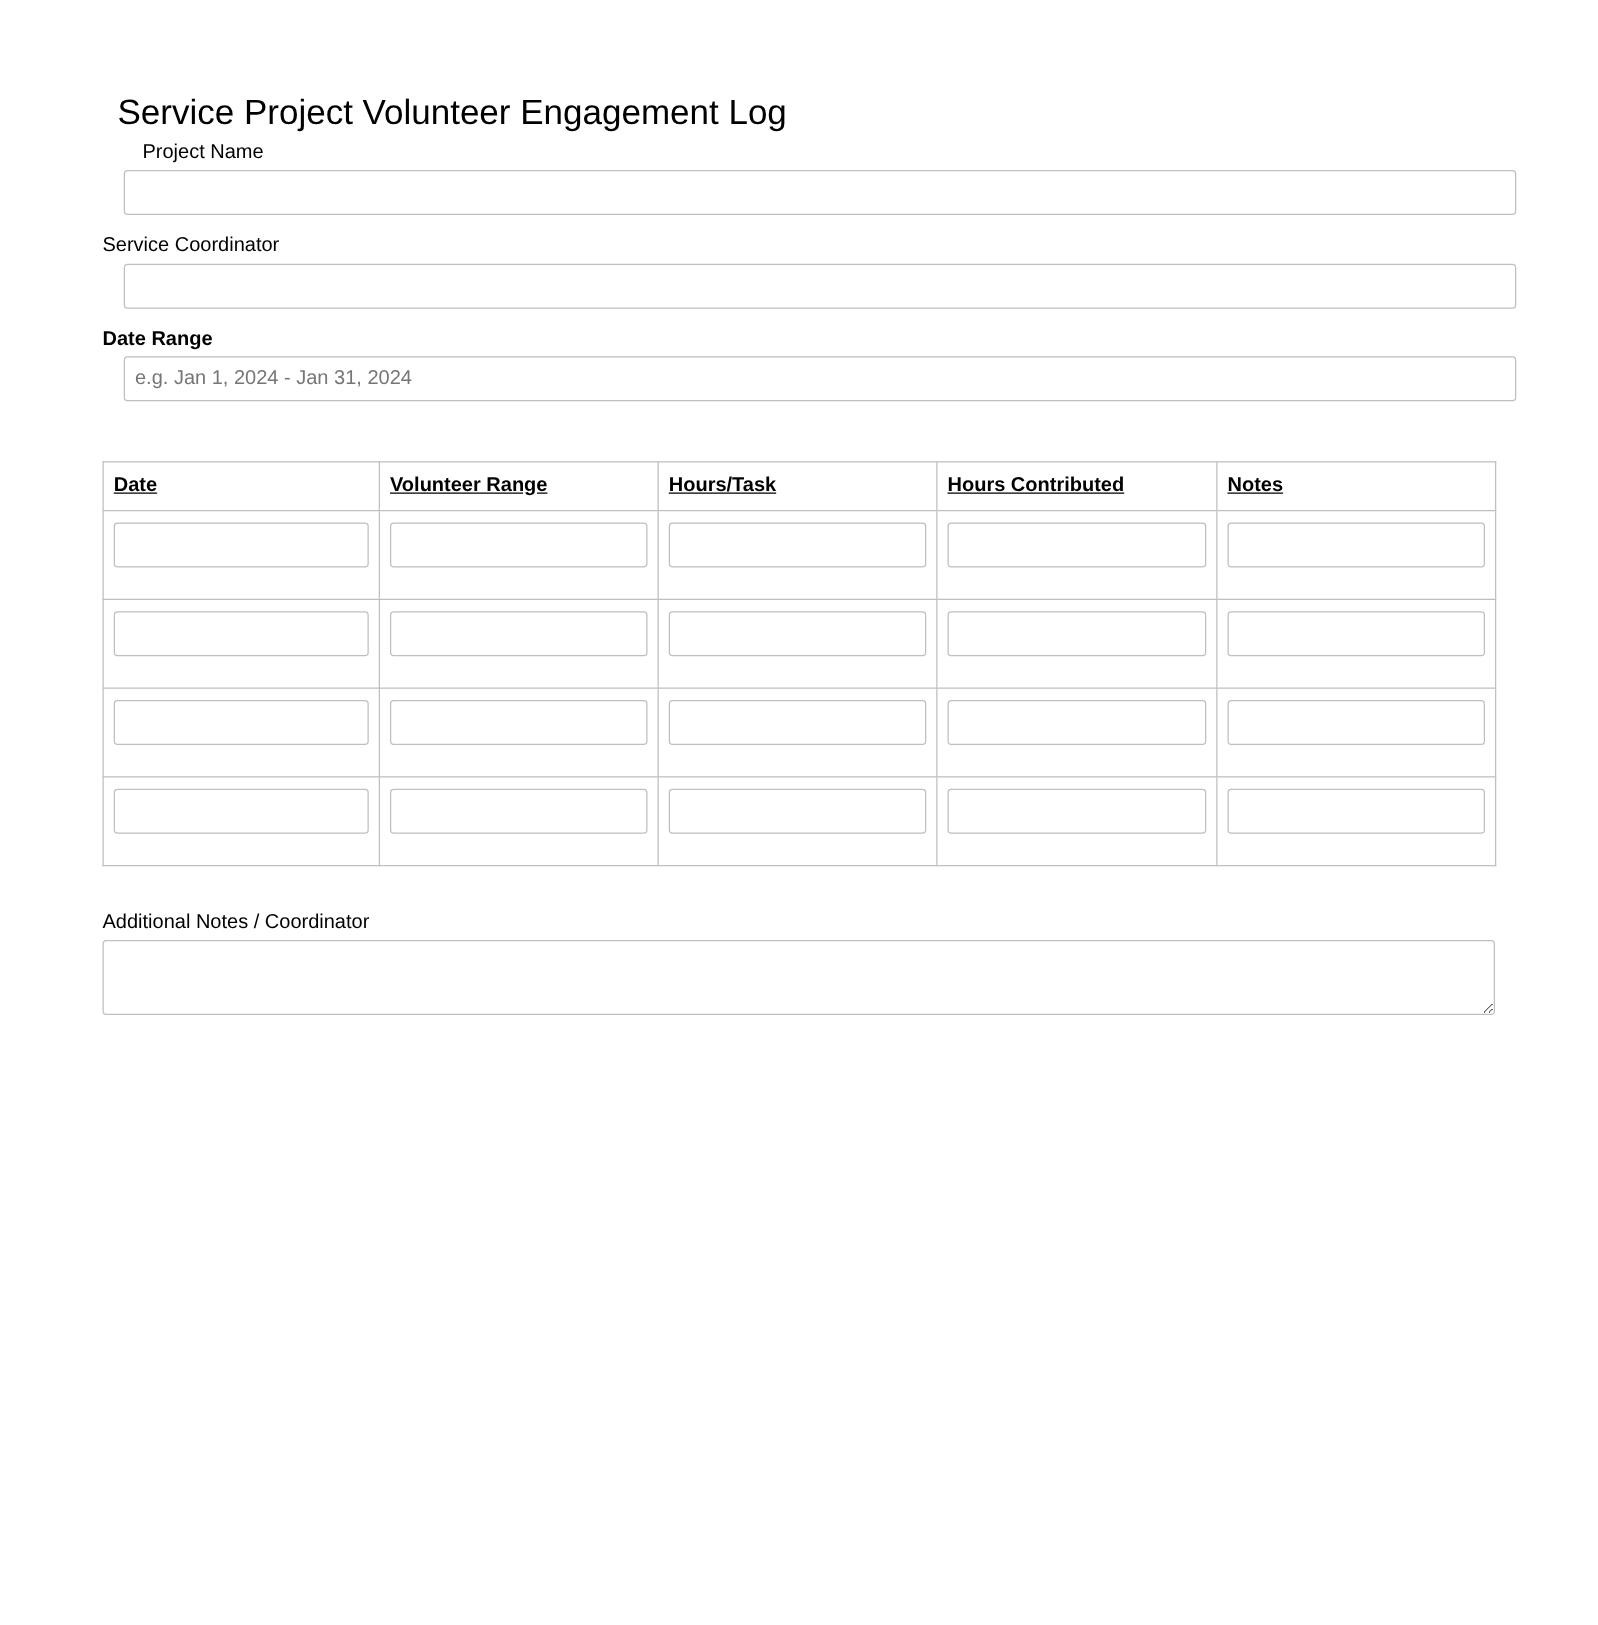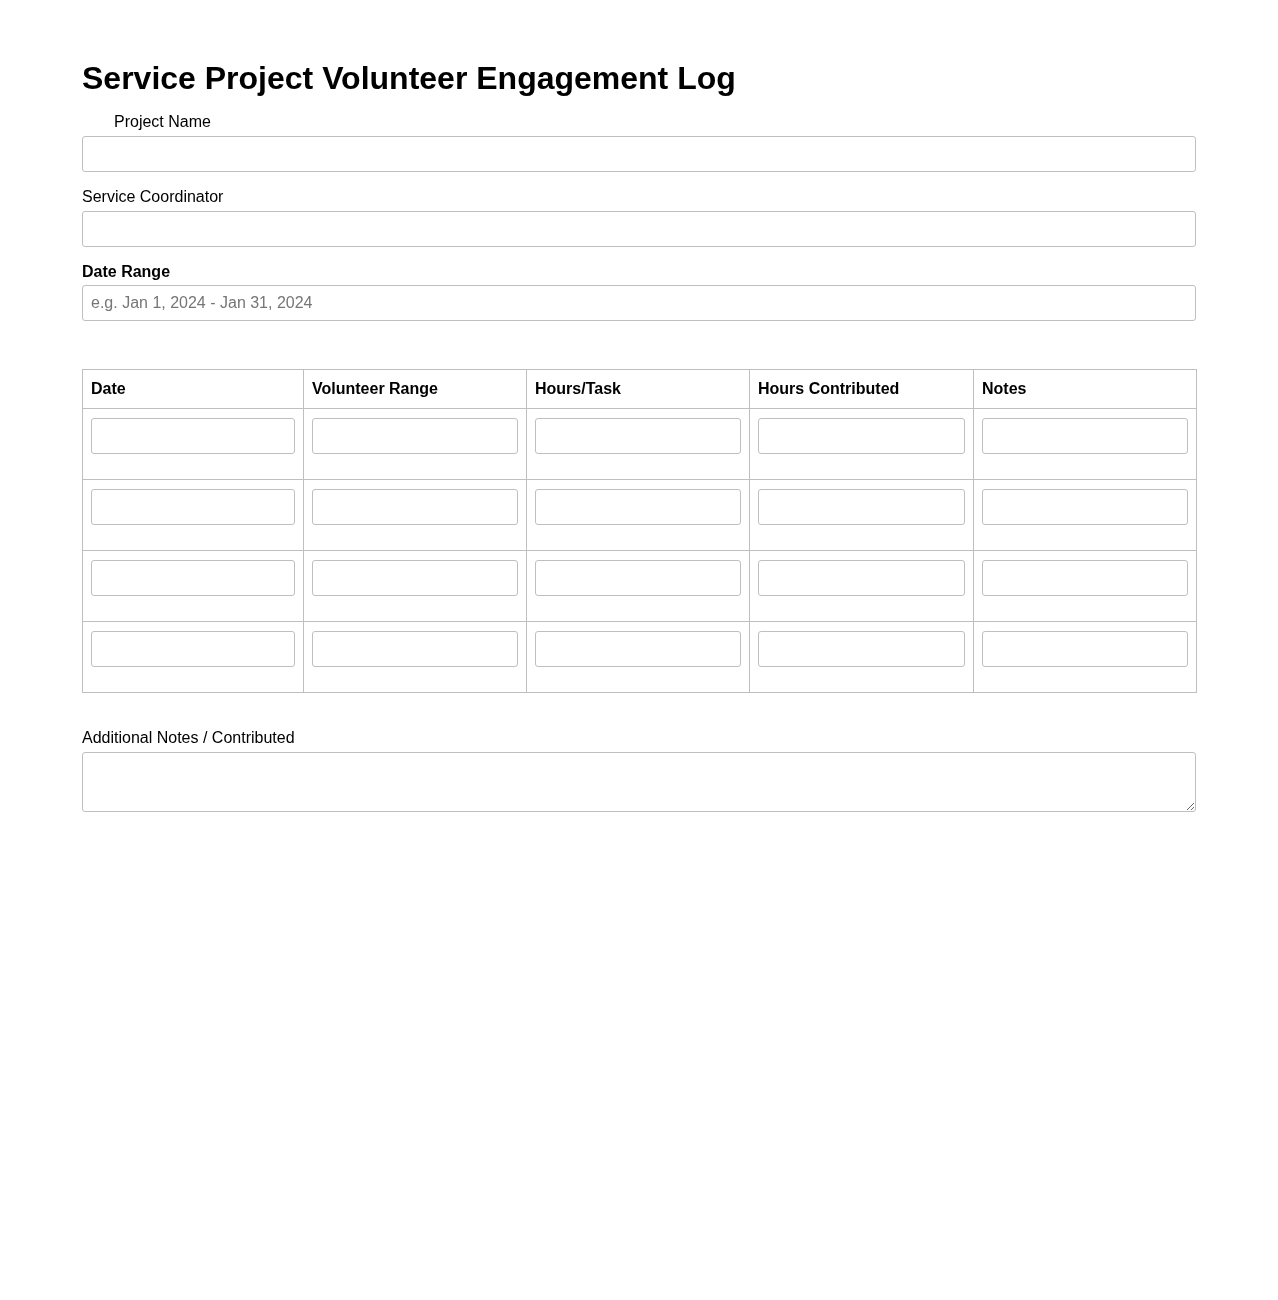--- a/index.html
+++ b/index.html
@@ -14,38 +14,38 @@
       color: #000;
       position: relative;
     }
     .container {
       position: absolute;
       left: 82px;
       top: 0;
       width: 1114px;
     }
     h1 {
-      margin: 0;
+      margin: 12px;
       position: absolute;
       top: 58px;
       left: 0;
-      font-size: 32px;
-      font-weight: bold;
+      font-size: 28px;
+      font-weight: normal;
       line-height: 40px;
       white-space: nowrap;
     }
     .field-label {
       position: absolute;
       left: 0;
       font-size: 16px;
       line-height: 18px;
     }
     .text-input {
       position: absolute;
-      left: 0;
+      left: 17px;
       width: 1114px;
       height: 36px;
       box-sizing: border-box;
       border: 1px solid #bfbfbf;
       border-radius: 3px;
       padding: 0 8px;
       font-family: "Liberation Sans", sans-serif;
       font-size: 16px;
       background: #fff;
       color: #000000;
@@ -60,20 +60,21 @@
       top: 369px;
       width: 1114px;
       border-collapse: collapse;
       table-layout: fixed;
     }
     table.log th, table.log td {
       border: 1px solid #bfbfbf;
       padding: 0 8px;
       text-align: left;
       vertical-align: top;
+      text-decoration: underline;
     }
     table.log th {
       height: 38px;
       font-size: 16px;
       font-weight: bold;
       vertical-align: middle;
     }
     table.log td {
       height: 71px;
       box-sizing: border-box;
@@ -205,15 +206,15 @@
         <td>
             <input class="cell-input" type="text" style="">
           </td>
         <td>
             <input class="cell-input" type="text" style="">
           </td>
       </tr>
     </tbody>
   </table>
 
-  <label class="field-label" style="top:729px;">Additional Notes / Contributed</label>
+  <label class="field-label" style="top:729px;">Additional Notes / Coordinator</label>
   <textarea class="notes" style=""></textarea>
 </div>
 
 </body></html>

